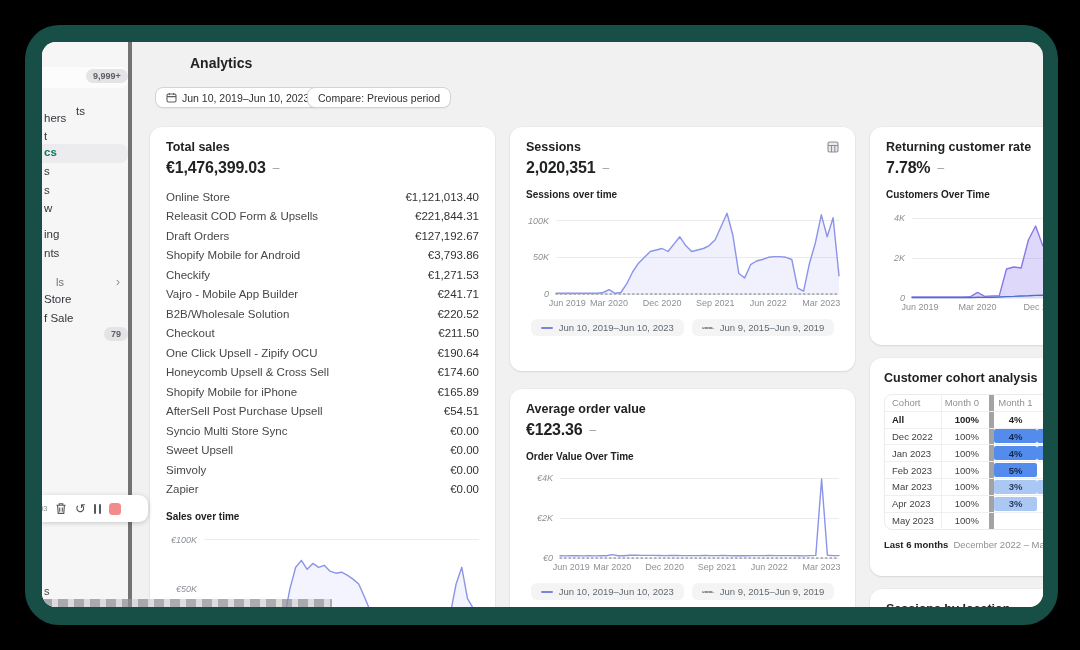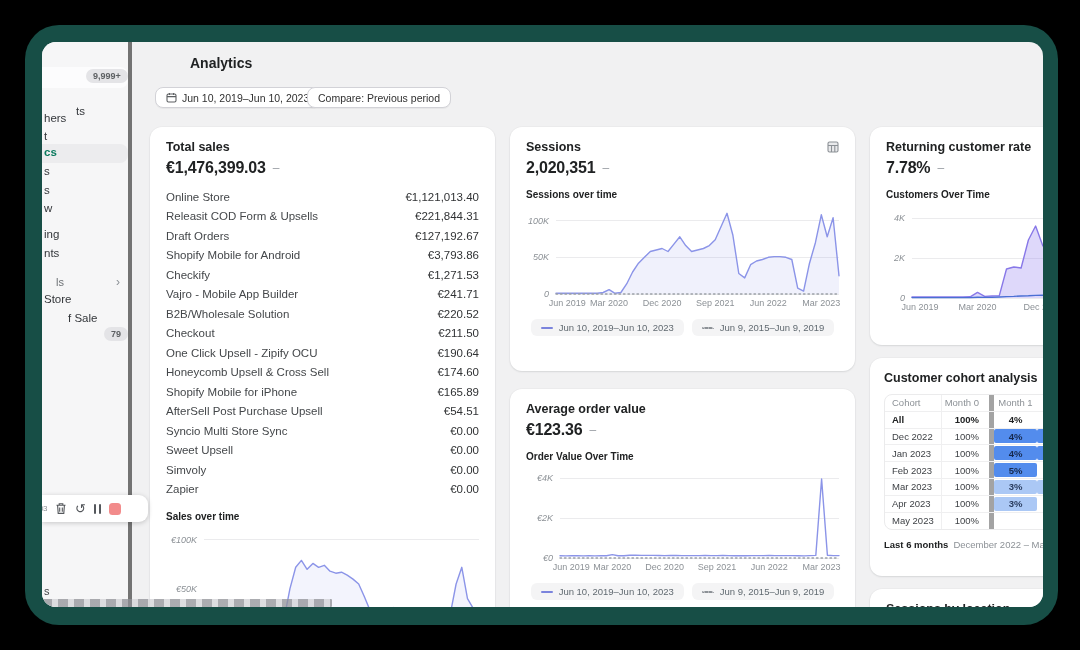--- a/index.html
+++ b/index.html
@@ -113,21 +113,21 @@
         <div class="side-item" style="top: 70px;"><span>hers</span></div>
         <div class="side-item" style="top: 88px;"><span>t</span></div>
         <div class="side-item selected" style="top: 104px;"><span>cs</span></div>
         <div class="side-item" style="top: 123px;"><span>s</span></div>
         <div class="side-item" style="top: 142px;"><span>s</span></div>
         <div class="side-item" style="top: 160px;"><span>w</span></div>
         <div class="side-item" style="top: 186px;"><span>ing</span></div>
         <div class="side-item" style="top: 205px;"><span>nts</span></div>
         <div class="side-item muted" style="top: 234px; padding-left: 12px;"><span>ls</span><span class="side-chev">›</span></div>
         <div class="side-item" style="top: 251px;"><span>Store</span></div>
-        <div class="side-item" style="top: 270px; margin-left: 24px;"><span>f Sale</span></div>
+        <div class="side-item" style="top: 270px;"><span>f Sale</span></div>
       </div>
     <span class="badge" style="left:62px; top:285px;">79</span>
   </nav>
 
   <div class="recorder">
     <span class="rec-frag">03</span>
     <span class="rec-ic">
       <svg width="12" height="13" viewBox="0 0 12 13" fill="none" stroke="#55585c" stroke-width="1.1">
         <path d="M1.5 3.2h9M4.2 3V1.8h3.6V3M2.6 3.4l.6 8h5.6l.6-8M4.7 5.4v4.4M7.3 5.4v4.4"></path>
       </svg>

